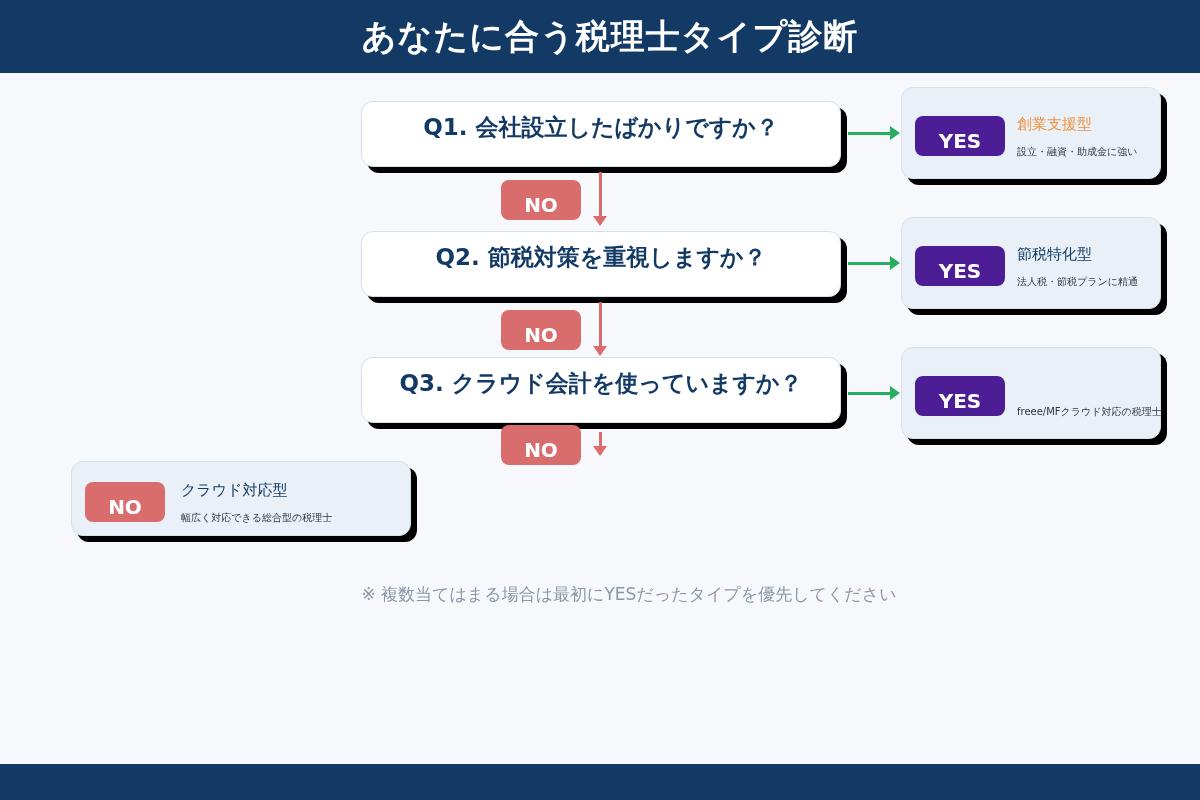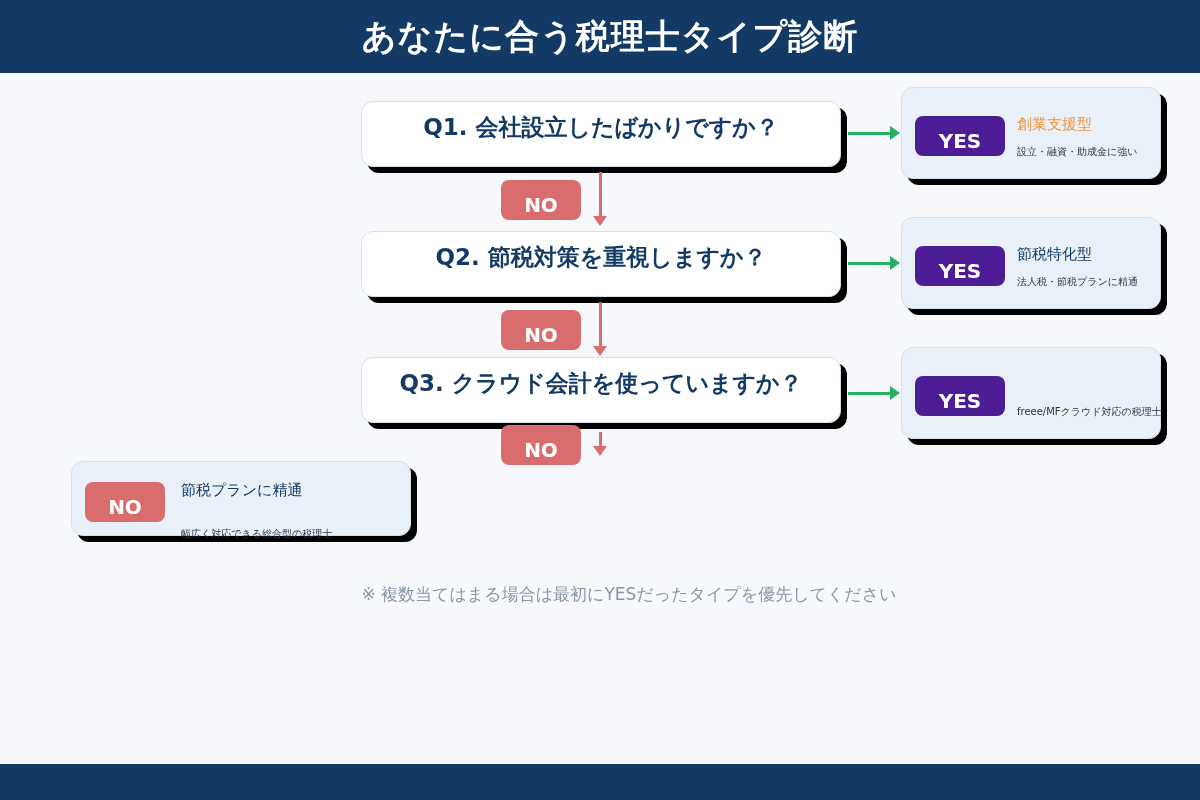--- a/index.html
+++ b/index.html
@@ -125,19 +125,19 @@
 <div class="varrow" style="left:599px; top:432px; height:22px;"></div>
 <div class="nolabel" style="left:501px; top:425px;">NO</div>
 
 <div class="rcard" style="left:901px; top:347px;">
   <div class="badge yes" style="left:13px; top:28px;">YES</div>
   <div class="rdesc" style="left:115px; top:57px;">freee/MFクラウド対応の税理士</div>
 </div>
 
 <div class="rcard" style="left:71px; top:461px; width:340px; height:75px;">
   <div class="badge no" style="left:13px; top:20px; width:80px;">NO</div>
-  <div class="rtitle" style="left:109px; top:19px; color:#123a65;">節税プランに精通</div>
-  <div class="rdesc" style="left:109px; top:65px;">幅広く対応できる総合型の税理士</div>
+  <div class="rtitle" style="left:109px; top:19px; color:#123a65;">クラウド対応型</div>
+  <div class="rdesc" style="left:109px; top:49px;">幅広く対応できる総合型の税理士</div>
 </div>
 
 <div class="note">※ 複数当てはまる場合は最初にYESだったタイプを優先してください</div>
 
 <div class="footer"></div>
 
 </body></html>

